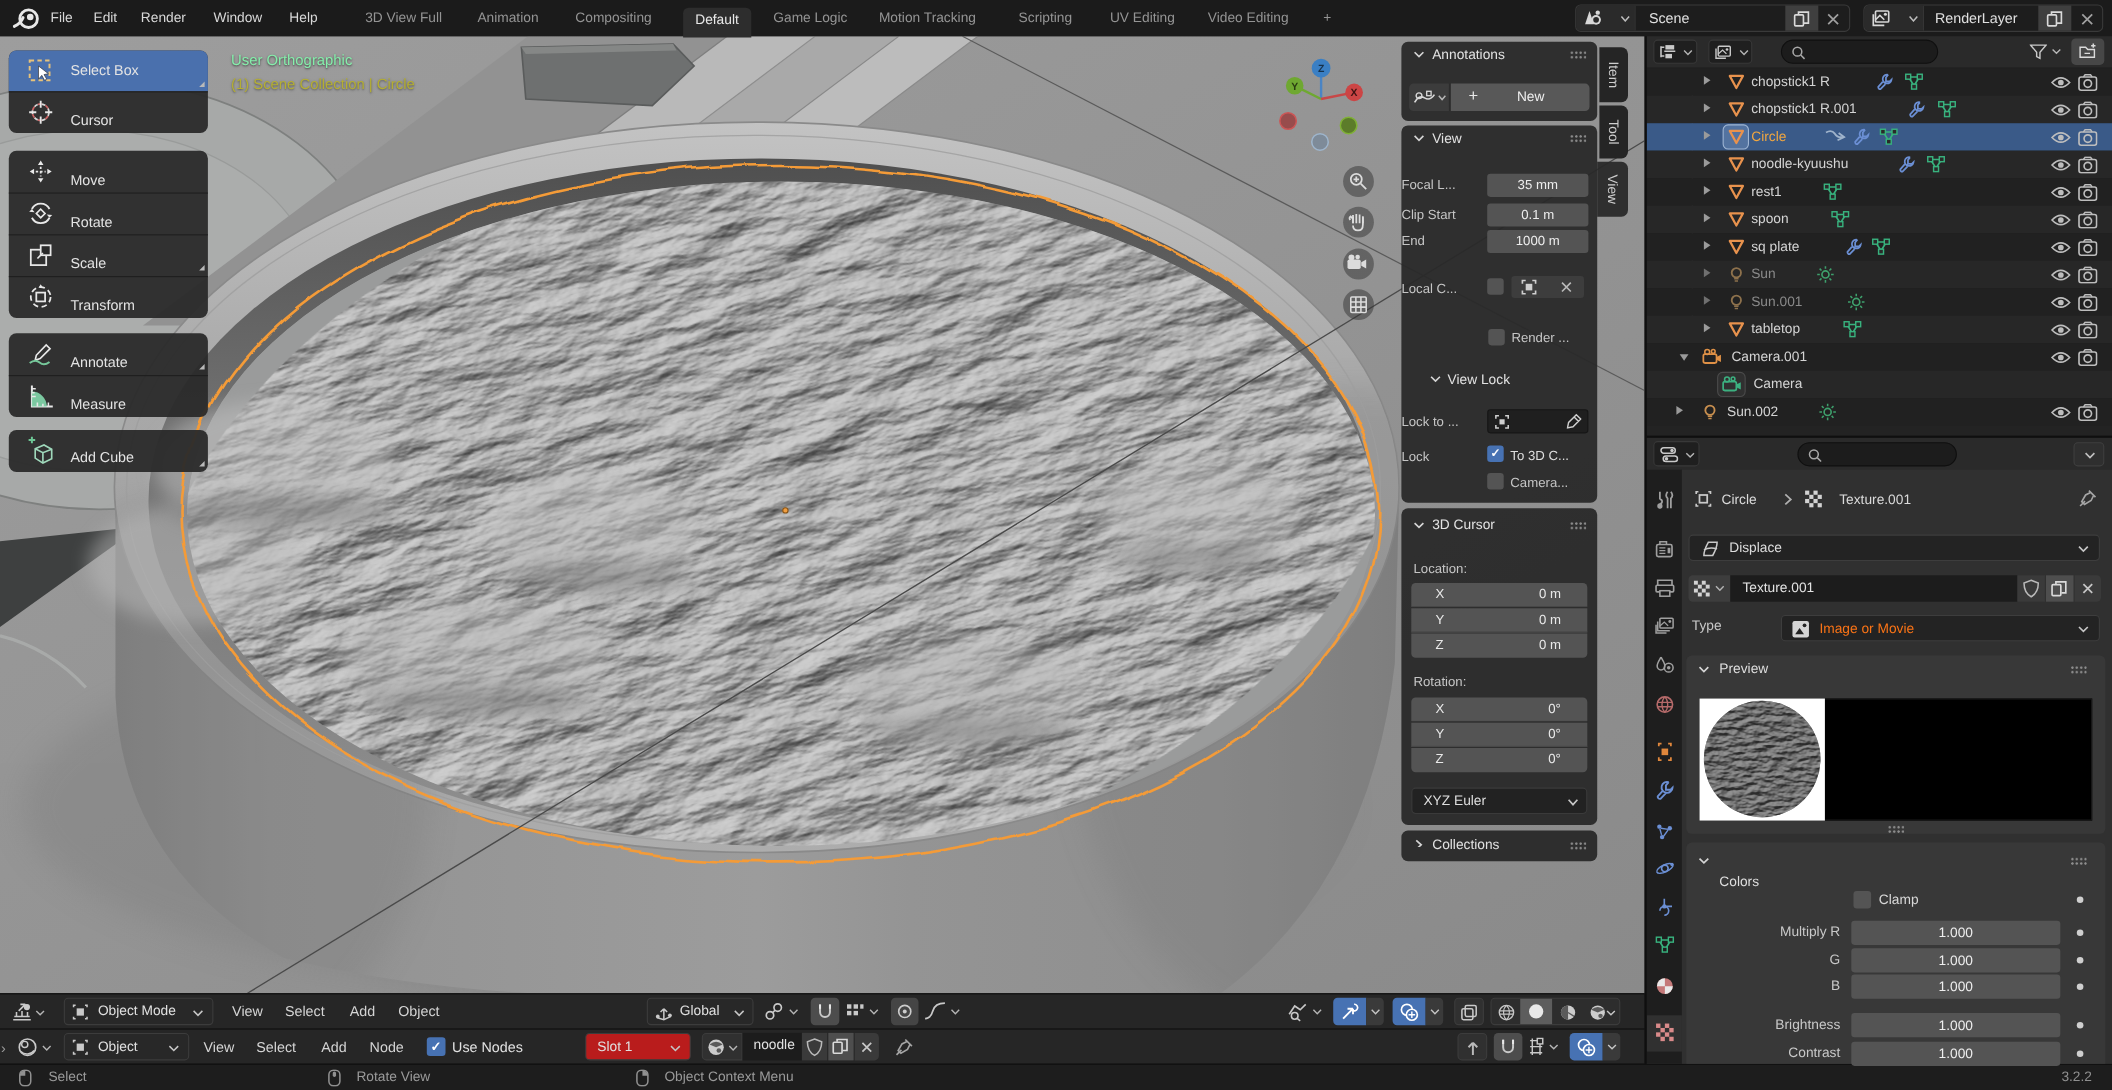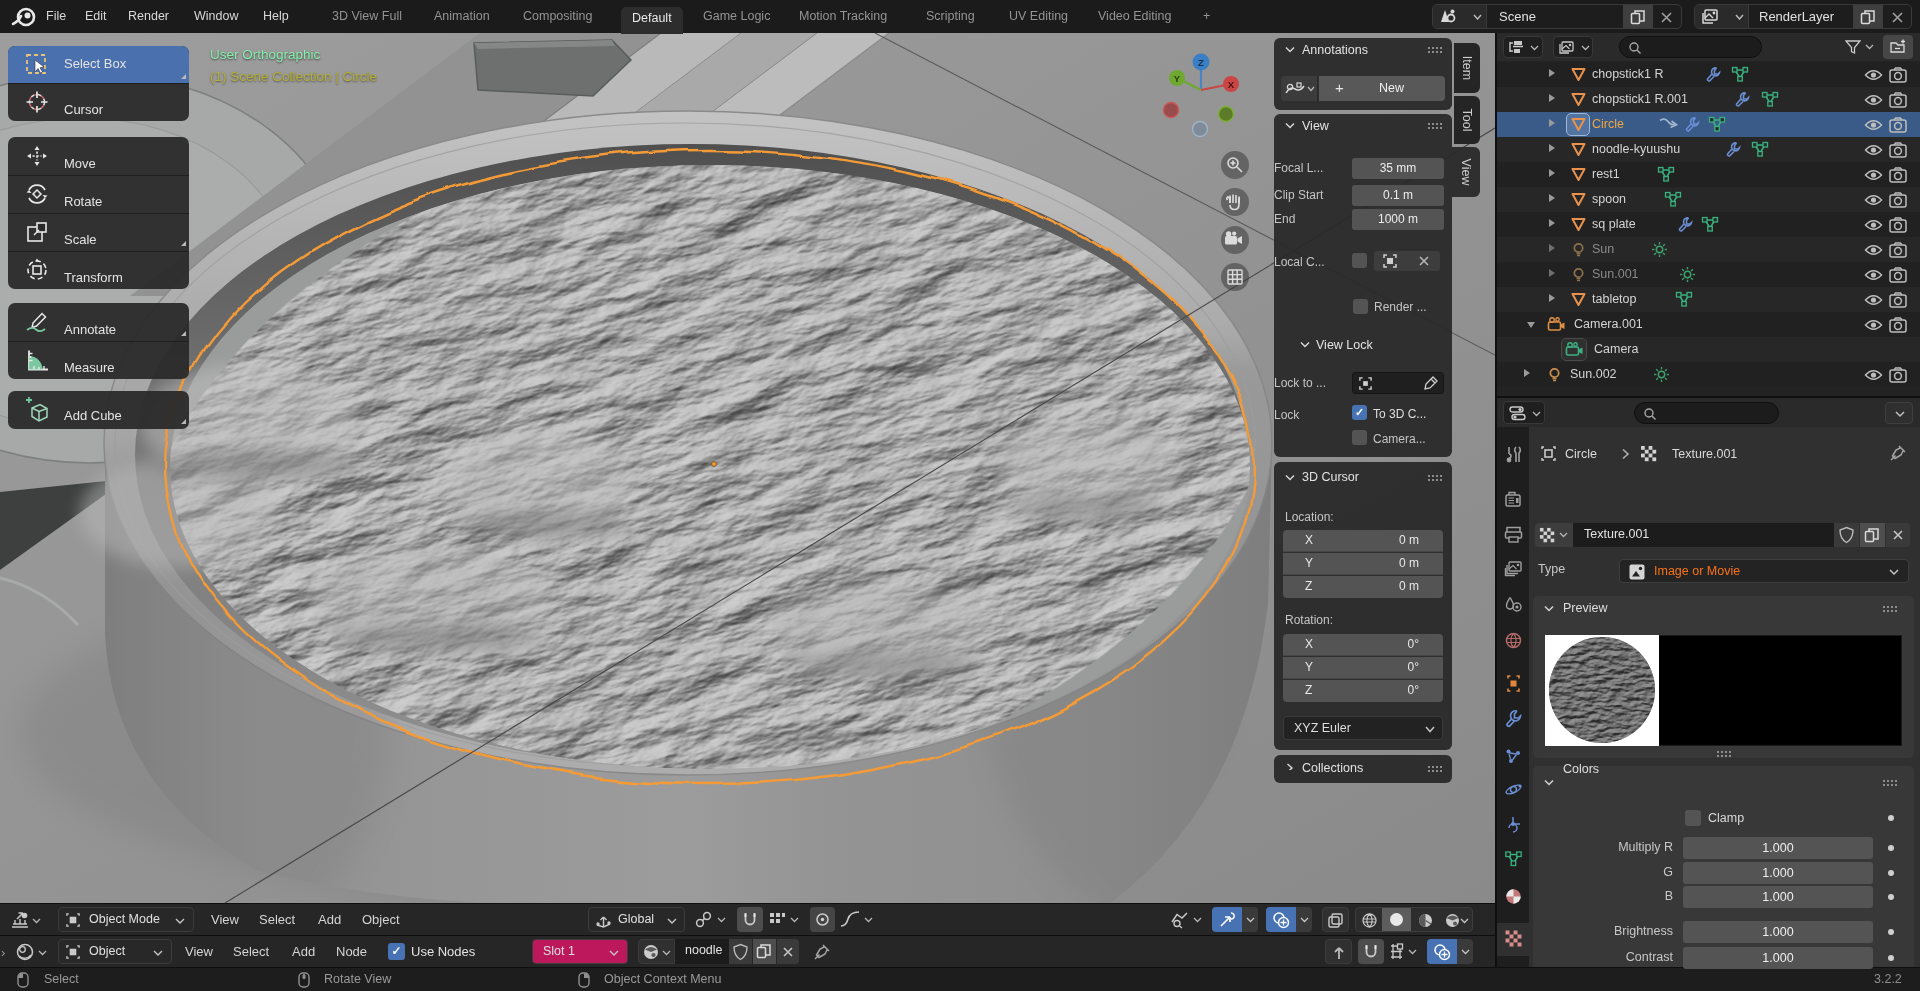--- a/index.html
+++ b/index.html
@@ -651,21 +651,21 @@
       <svg class="abs" style="right:8px; top:10px;" width="10" height="7">
           <path d="M1,1 L5,5 L9,1" stroke="#c5c5c5" stroke-width="1.4" fill="none"></path>
         </svg>
     </div>
     <div class="abs hmenu" style="left:185px; top:8px;">View</div>
     <div class="abs hmenu" style="left:233px; top:8px;">Select</div>
     <div class="abs hmenu" style="left:292px; top:8px;">Add</div>
     <div class="abs hmenu" style="left:336px; top:8px;">Node</div>
     <div class="abs" style="left:388px; top:7px; width:17px; height:17px; background:#4772b3; border-radius:3px; color:#fff; font-size:12px; text-align:center; line-height:17px; font-weight:bold;">✓</div>
     <div class="abs hmenu" style="left:411px; top:8px; color:#e2e2e2;">Use Nodes</div>
-    <div class="abs" style="left:532px; top:3px; width:96px; height:25px; background:#be185d; border:1px solid #3c3c3c; border-radius:4px;">
+    <div class="abs" style="left:532px; top:3px; width:96px; height:25px; background:#b91c1c; border:1px solid #3c3c3c; border-radius:4px;">
       <span style="position:absolute; left:10px; top:4px; color:#e0e0e0; font-size:12.5px;">Slot 1</span>
       <svg class="abs" style="right:8px; top:10px;" width="10" height="7">
           <path d="M1,1 L5,5 L9,1" stroke="#c5c5c5" stroke-width="1.4" fill="none"></path>
         </svg>
     </div>
     <div class="abs" style="left:638px; top:3px; width:37px; height:25px; background:#303030; border-radius:4px 0 0 4px; border:1px solid #3c3c3c;">
       <svg class="abs" style="left:3px; top:3px;" width="18" height="18" viewBox="0 0 18 18">
           <circle cx="9" cy="9" r="7" fill="#cccccc"></circle>
           <path d="M3,6.5 Q9,1.5 15,6.5 L9,9 Z" fill="#5a5a5a"></path>
           <circle cx="11.5" cy="12" r="2.1" fill="#5a5a5a"></circle>
@@ -1235,20 +1235,30 @@
           <rect x="8.6" y="8.6" width="3.8" height="3.8"></rect>
           <rect x="4.8" y="12.4" width="3.8" height="3.8"></rect>
           <rect x="12.4" y="12.4" width="3.8" height="3.8"></rect>
         </g>
       </svg>
     <div class="plabel" style="left:175px; top:49px; color:#dadada;">Texture.001</div>
     <svg class="abs" style="left:392px; top:46px;" width="18" height="18" viewBox="0 0 18 18">
         <path d="M10,2 L16,8 M12,3.5 L7,6 L3.5,12 L6,14.5 L12,11 L14.5,6 M6.5,11.5 L2,16" stroke="#a5a5a5" stroke-width="1.5" fill="none"></path>
       </svg>
 
+    <div class="abs" style="left:38px; top:88px; width:374px; height:24px; background:#232323; border:1px solid #3d3d3d; border-radius:4px;">
+      <svg class="abs" style="left:10px; top:3px;" width="18" height="18" viewBox="0 0 18 18">
+          <path d="M15,3 L7,3 Q3,10 3,15 L11,15 Q15,8 15,3 Z" fill="none" stroke="#c9c9c9" stroke-width="1.4"></path>
+          <path d="M3,10 Q8,7 15,9" fill="none" stroke="#c9c9c9" stroke-width="1.3"></path>
+        </svg>
+      <span style="position:absolute; left:36px; top:4px; color:#dddddd; font-size:12.5px;">Displace</span>
+      <svg class="abs" style="right:9px; top:9px;" width="10" height="7">
+          <path d="M1,1 L5,5 L9,1" stroke="#c5c5c5" stroke-width="1.5" fill="none"></path>
+        </svg>
+    </div>
 
     <div class="abs" style="left:38px; top:125px; width:38px; height:24px; background:#3d3d3d; border-radius:4px 0 0 4px;">
       <svg class="abs" style="left:4px; top:4px;" width="16" height="16" viewBox="0 0 17 17">
           <g fill="#d2d2d2">
             <rect x="1" y="1" width="3.8" height="3.8"></rect>
             <rect x="8.6" y="1" width="3.8" height="3.8"></rect>
             <rect x="4.8" y="4.8" width="3.8" height="3.8"></rect>
             <rect x="12.4" y="4.8" width="3.8" height="3.8"></rect>
             <rect x="1" y="8.6" width="3.8" height="3.8"></rect>
             <rect x="8.6" y="8.6" width="3.8" height="3.8"></rect>
@@ -1318,21 +1328,21 @@
       </defs>
       <circle cx="55" cy="54" r="53" fill="#909090"></circle>
       <circle cx="55" cy="54" r="53" fill="#fff" filter="url(#pnoise)"></circle>
     </svg>
     <div class="grip" style="left:219px; top:352px;"></div>
 
     <div class="ppanel" style="left:36px; top:368px; width:381px; height:201px; border-radius:5px 5px 0 0;"></div>
     <svg class="abs" style="left:47px; top:381px;" width="10" height="7">
         <path d="M1,1.5 L5,5.5 L9,1.5" stroke="#d5d5d5" stroke-width="1.5" fill="none"></path>
       </svg>
-    <div class="plabel" style="left:66px; top:364px; color:#dedede;">Colors</div>
+    <div class="plabel" style="left:66px; top:396px; color:#dedede;">Colors</div>
     <div class="grip" style="left:385px; top:381px;"></div>
     <div class="abs" style="left:188px; top:412px; width:16px; height:16px; background:#545454; border-radius:3px;"></div>
     <div class="plabel" style="left:211px; top:413px; color:#d8d8d8;">Clamp</div>
     <div class="pdot" style="left:391px; top:417px;"></div>
     <div class="plabel" style="left:0; top:442px; width:176px; text-align:right;">Multiply R</div>
     <div class="pfield" style="left:186px; top:439px; width:190px; height:22px; line-height:22px;">1.000</div>
     <div class="pdot" style="left:391px; top:447px;"></div>
     <div class="plabel" style="left:0; top:467px; width:176px; text-align:right;">G</div>
     <div class="pfield" style="left:186px; top:464px; width:190px; height:22px; line-height:22px;">1.000</div>
     <div class="pdot" style="left:391px; top:472px;"></div>

